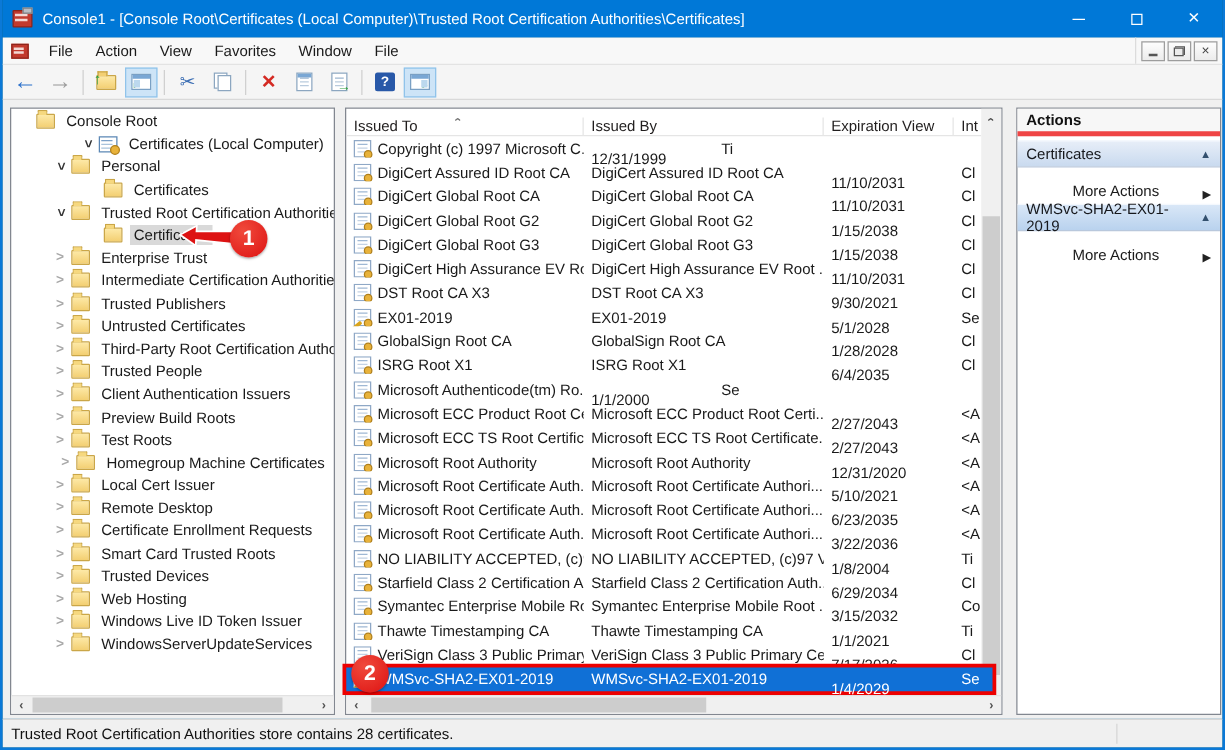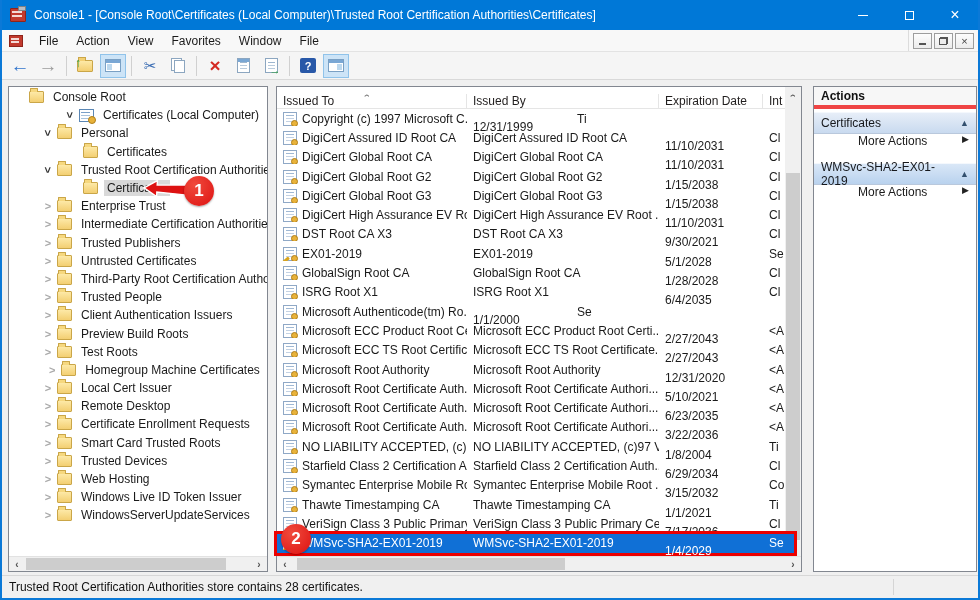--- a/index.html
+++ b/index.html
@@ -108,21 +108,21 @@
   .hsb-arrow{position:absolute;top:0;width:16px;height:14px;display:flex;align-items:center;justify-content:center;font-size:10px;font-weight:600;color:#505050;}
   .hsb-arrow.left{left:0;} .hsb-arrow.right{right:0;}
   .hthumb{position:absolute;top:1px;height:12px;background:#cdcdcd;}
   .tree-hthumb{left:17px;width:200px;}
   .list-hthumb{left:20px;width:268px;}
   
   .actions-header{height:22px;display:flex;align-items:center;padding:0 7px;font-size:12px;font-weight:bold;color:#111;background:#f7f7f7;border-bottom:4px solid #ef4444;}
   .section-bar{height:22px;margin-top:3px;display:flex;align-items:center;padding:0 7px;font-size:12px;color:#16181c;background:linear-gradient(#e7eef8,#c9daef);border-top:1px solid #f4f8fd;border-bottom:1px solid #b9c8dc;}
   .section-bar.hot{background:linear-gradient(#d9e7f7,#b9d2ee);}
   .section-bar .caret{margin-left:auto;font-size:9px;color:#33506e;}
-  .action-item{height:26px;display:flex;align-items:flex-start;padding:0 8px 0 44px;font-size:12px;color:#1a1a1a;position:relative;}
+  .action-item{height:26px;display:flex;align-items:flex-end;padding:0 8px 0 44px;font-size:12px;color:#1a1a1a;position:relative;}
   .action-item .flyout{position:absolute;right:7px;font-size:9px;color:#222;}
   
   .statusbar{position:relative;height:23px;background:#f0f0f0;border-top:1px solid #d7d7d7;display:flex;align-items:center;font-size:12px;color:#111;padding-left:7px;}
   .status-sep{position:absolute;left:891px;top:3px;bottom:3px;width:1px;background:#d5d5d5;}
   
   .badge{position:absolute;width:30px;height:30px;border-radius:50%;background:radial-gradient(circle at 35% 30%,#f04a3c,#dd1212);color:#fff;font-size:17px;font-weight:bold;display:flex;align-items:center;justify-content:center;z-index:20;box-shadow:0 1px 2px rgba(0,0,0,.35);}
   .badge1{left:182px;top:176px;}
   .badge2{left:279px;top:524px;}
   .ann-arrow{position:absolute;left:141px;top:179px;z-index:20;transform:rotate(3deg);}
 </style>
@@ -361,21 +361,21 @@
         <div class="list-content">
           <div class="list-header">
             <span class="hcell hc1">
                 <span>Issued To</span>
                 <span class="sort-up">›</span>
               </span>
             <span class="hcell hc2">
                 <span>Issued By</span>
               </span>
             <span class="hcell hc3">
-                <span>Expiration Date</span>
+                <span>Expiration View</span>
               </span>
             <span class="hcell hc4">
                 <span>Int</span>
               </span>
           </div>
           <div class="list-rows">
               <div class="list-row">
     <span class="cell c1">
                   <span class="row-icon"><span class="key"></span></span>
                   <span class="cv c1v">Copyright (c) 1997 Microsoft C...</span>

